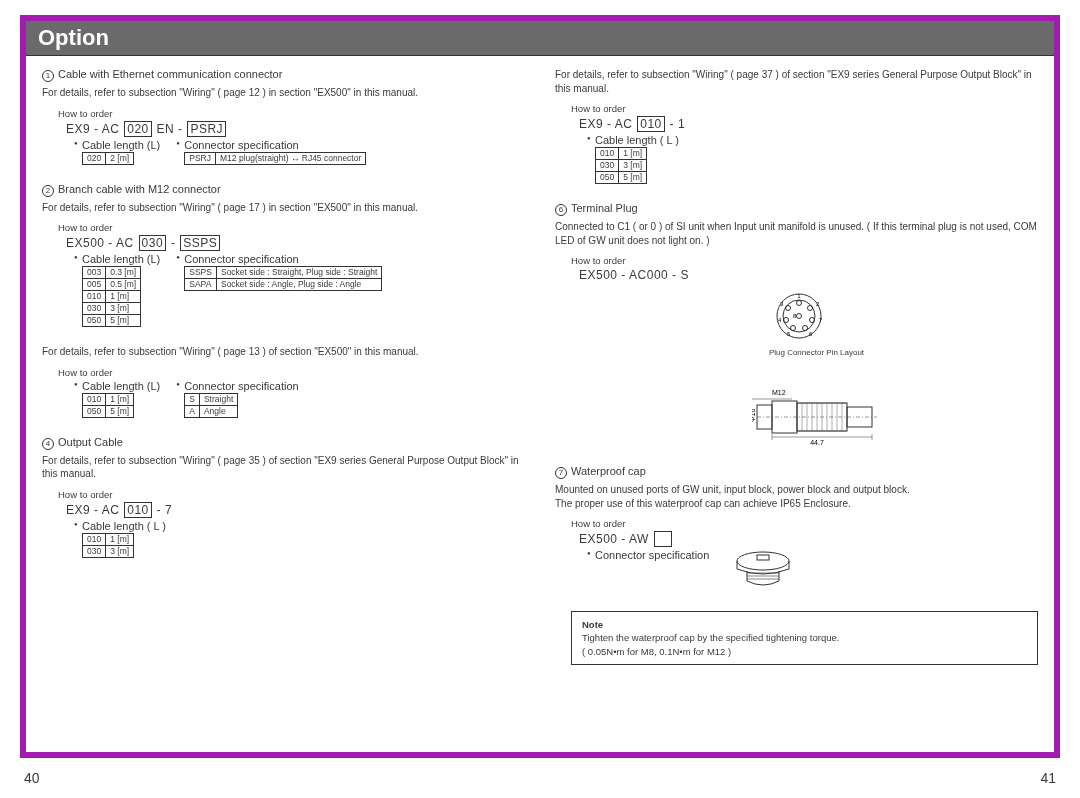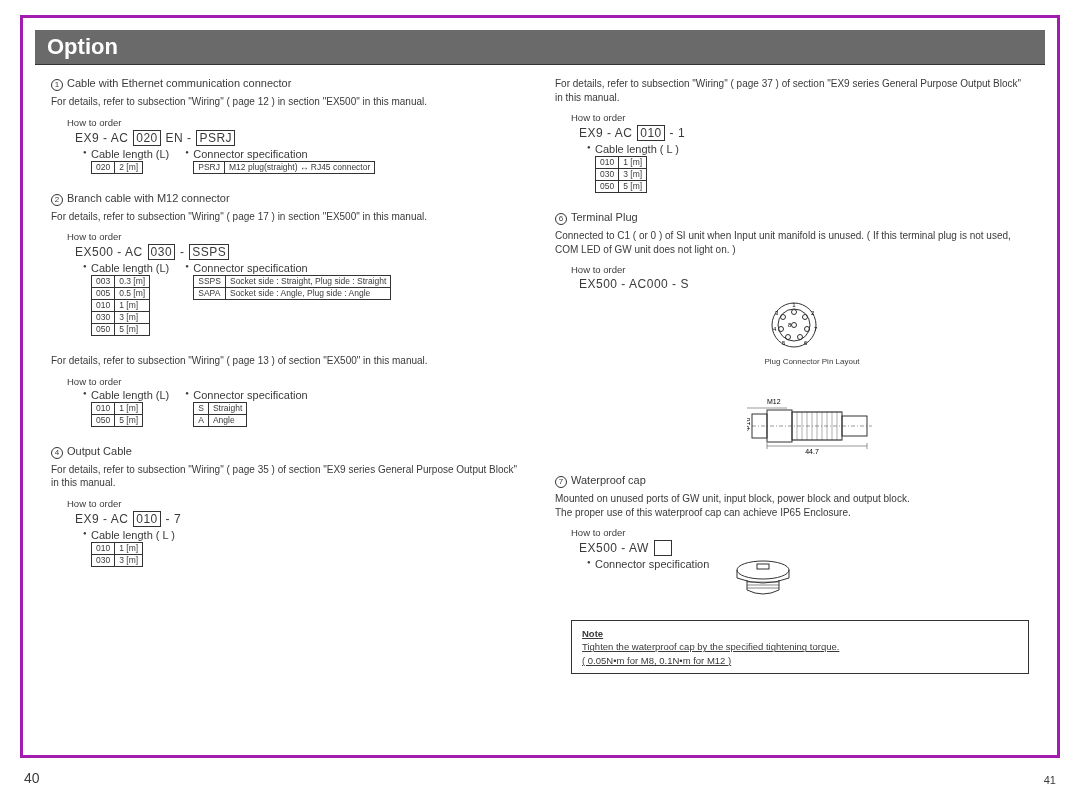--- a/index.html
+++ b/index.html
@@ -6,24 +6,24 @@
   body {
     font-family: Arial, Helvetica, sans-serif;
     font-size: 10px;
     color: #3a3a3a;
     background: #fff;
     width: 1080px;
     height: 798px;
     position: relative;
   }
   .page-frame {
-    border: 3px solid #a21caf;
+    border: 6px solid #a21caf;
     position: absolute;
     left: 20px; right: 20px; top: 15px; bottom: 40px;
-    padding: 12px;
+    padding: 0;
   }
   .title-bar {
     background: #6a6a6a;
     color: #fff;
     font-size: 22px;
     font-weight: bold;
     padding: 4px 12px;
     border-bottom: 1px solid #333;
   }
   .content {
@@ -102,32 +102,31 @@
     gap: 30px;
     flex-direction: column;
   }
   .note-box {
     border: 1px solid #333;
     padding: 6px 10px;
     font-size: 9.5px;
     margin-top: 10px;
     margin-left: 16px;
     line-height: 1.4;
-    text-decoration: underline;
   }
   .note-box .note-t { font-weight: bold; }
   .page-num-left {
     position: absolute;
     left: 24px; bottom: 12px;
     font-size: 14px;
   }
   .page-num-right {
     position: absolute;
     right: 24px; bottom: 12px;
-    font-size: 11px;
+    font-size: 14px;
   }
   svg { display: block; }
 </style>
 </head>
 <body>
 
 <div class="page-frame">
   <div class="title-bar">Option</div>
 
   <div class="content">

